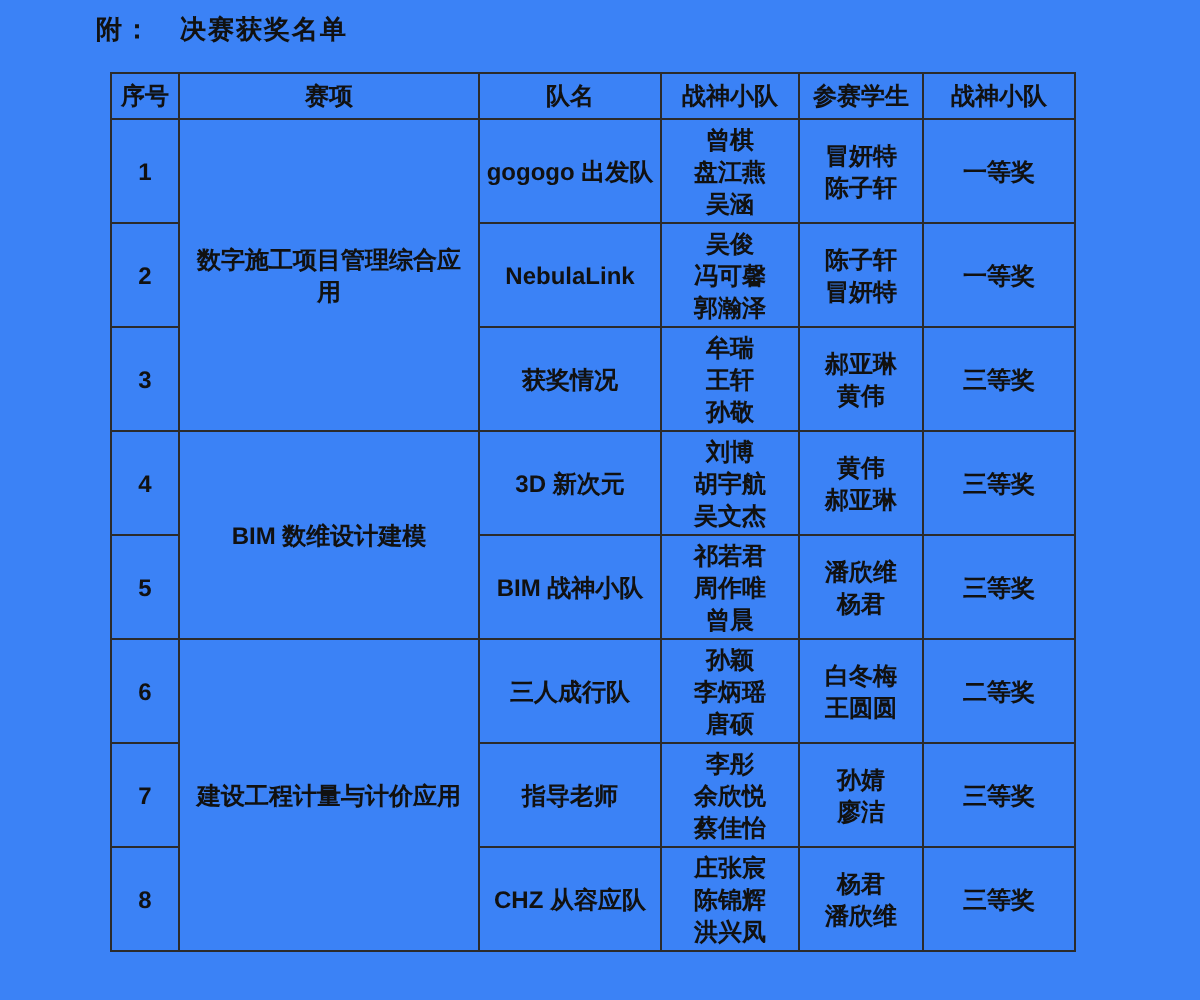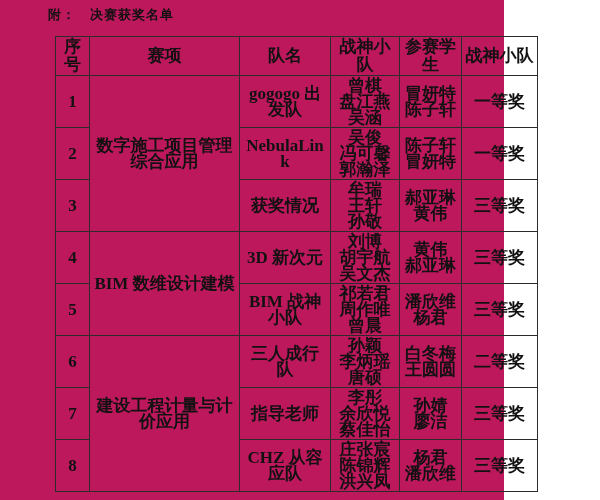--- a/index.html
+++ b/index.html
@@ -5,24 +5,24 @@
   html, body {
     margin: 0;
     padding: 0;
     background: #ffffff;
     width: 600px;
     height: 500px;
     overflow: hidden;
   }
   .page {
     position: relative;
-    width: 504px;
+    width: 600px;
     height: 500px;
-    background: #be185d;
-    font-family: Liberation Serif, serif;
+    background: #3b82f6;
+    font-family: Liberation Sans, sans-serif;
     color: #111111;
   }
   .doc-title {
     position: absolute;
     left: 48px;
     top: 6px;
     font-size: 13px;
     font-weight: bold;
     letter-spacing: 1px;
     white-space: nowrap;
@@ -36,21 +36,21 @@
     top: 36px;
     border-collapse: collapse;
     table-layout: fixed;
     width: 482px;
   }
   table.results th,
   table.results td {
     border: 1px solid #2b2b2b;
     text-align: center;
     vertical-align: middle;
-    font-size: 17px;
+    font-size: 12px;
     font-weight: bold;
     padding: 1px 3px;
     line-height: 16px;
     color: #111111;
     word-break: break-word;
   }
   table.results thead th {
     height: 20px;
     line-height: 18px;
     padding: 1px 2px;

